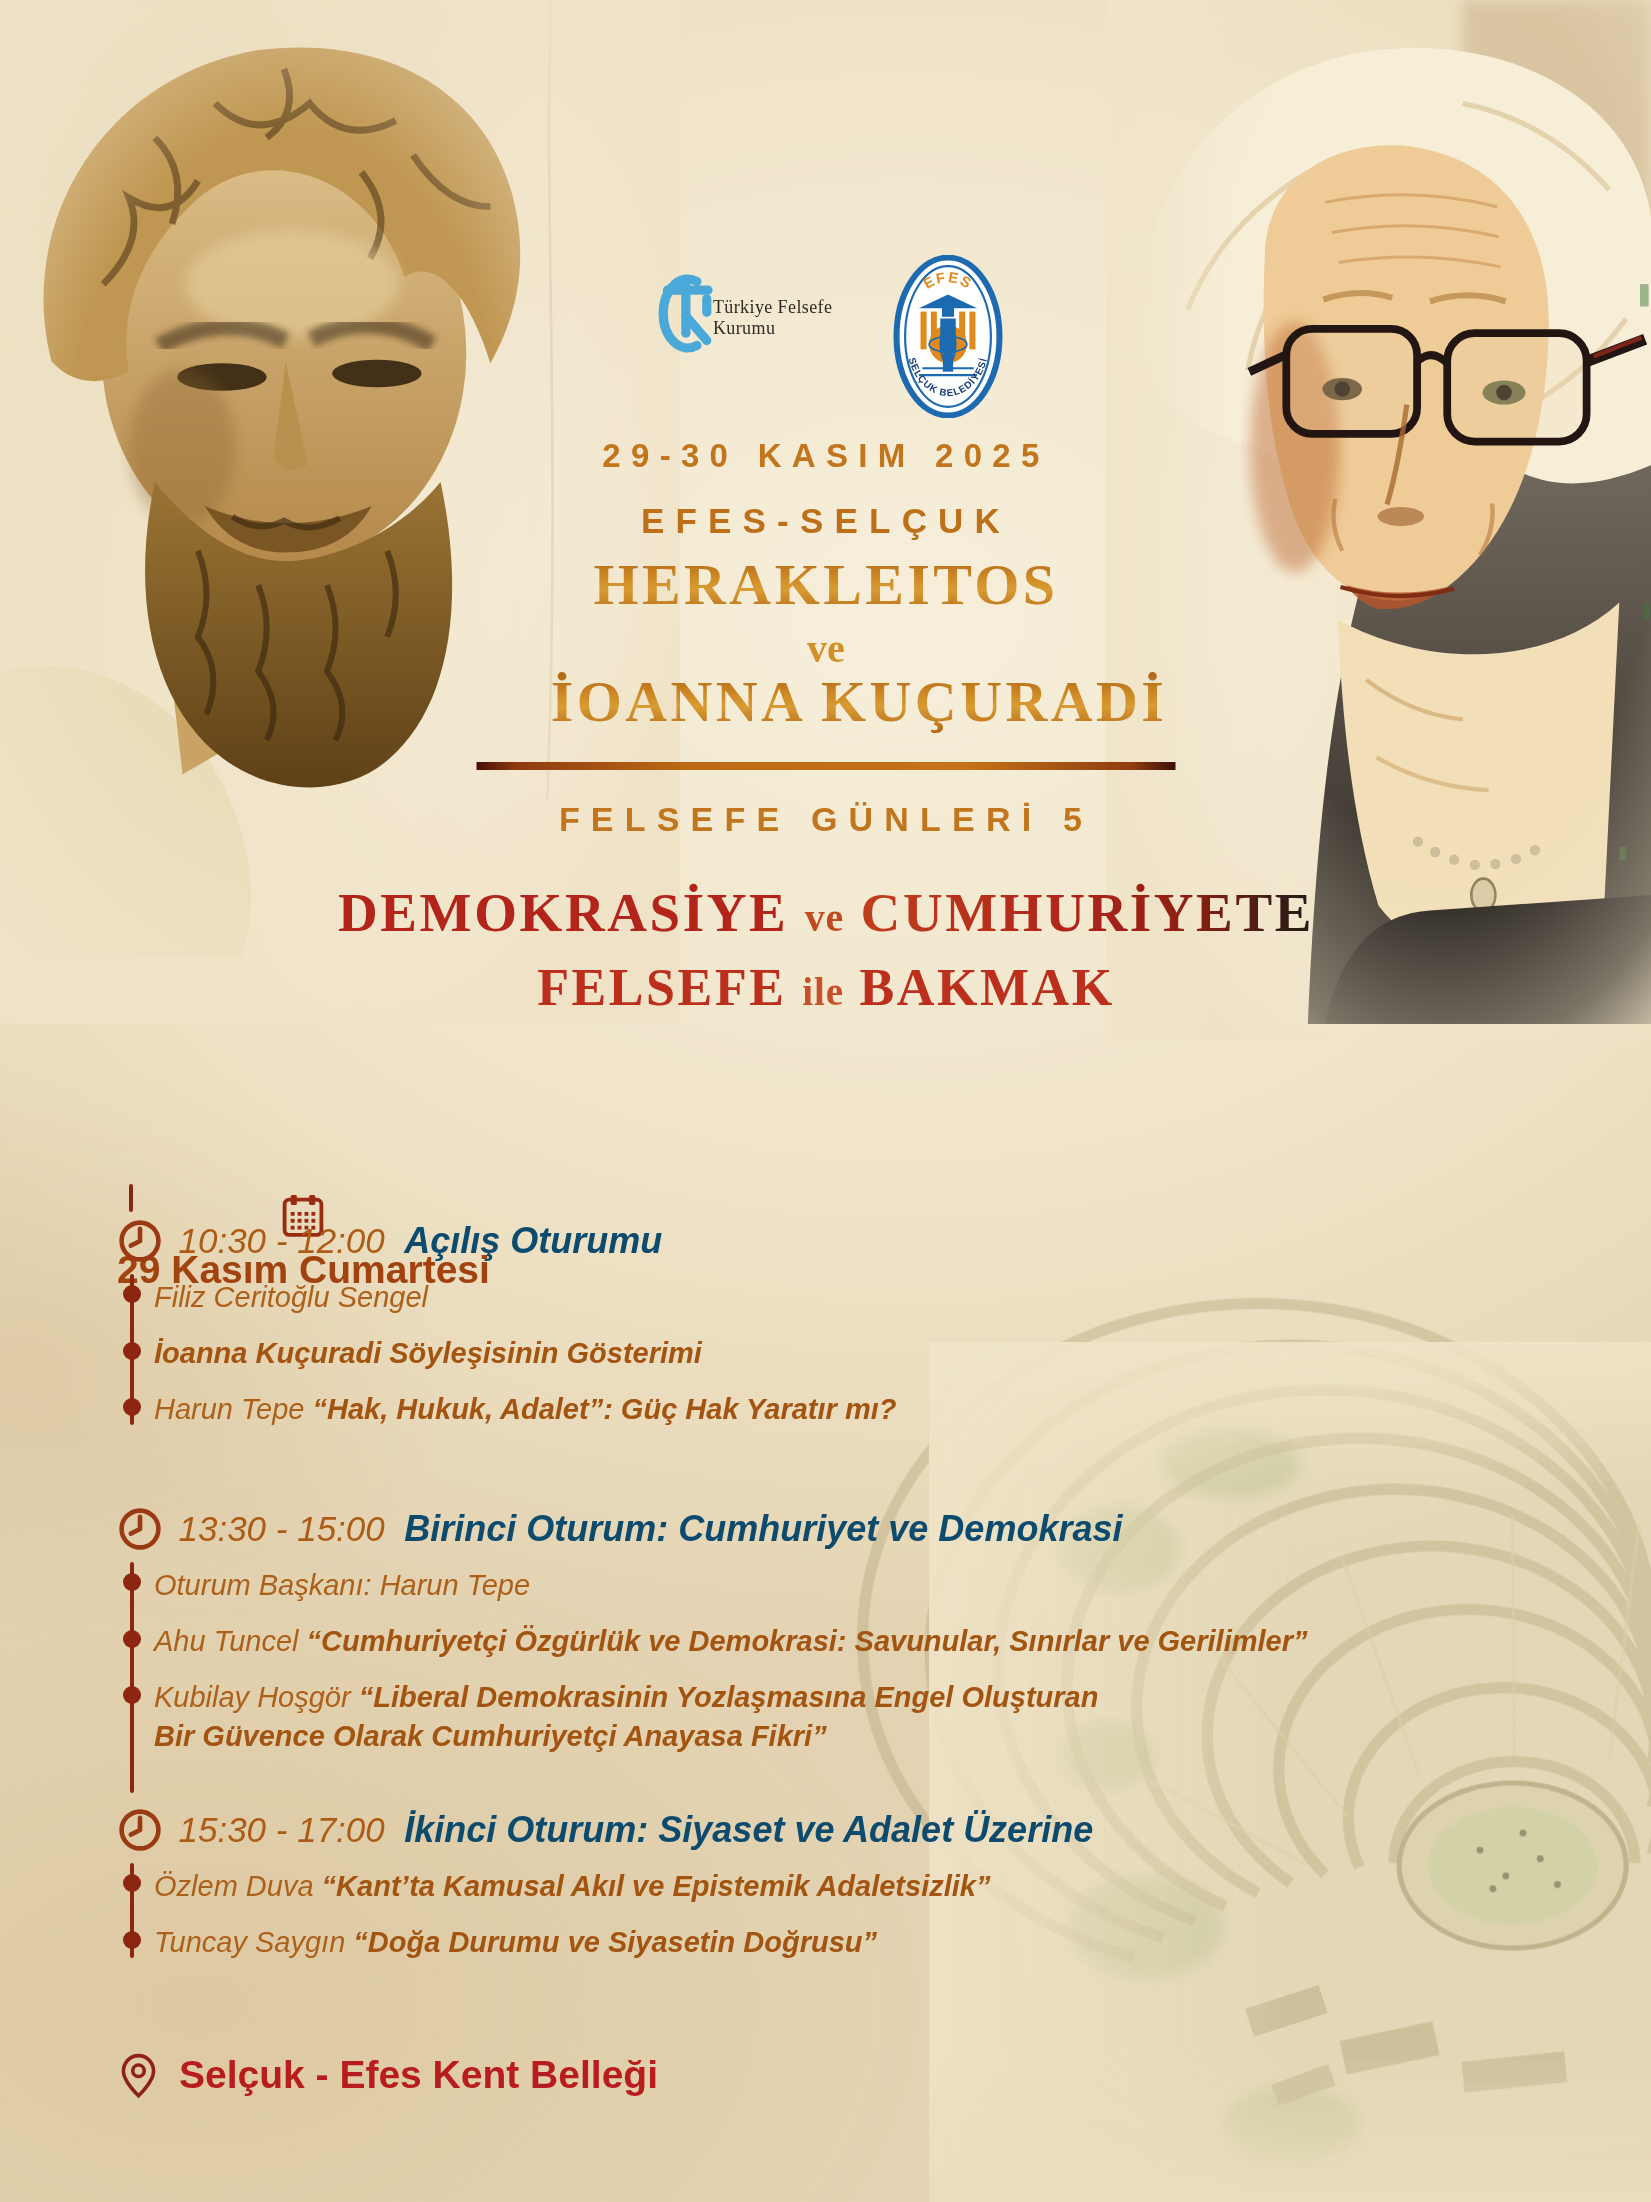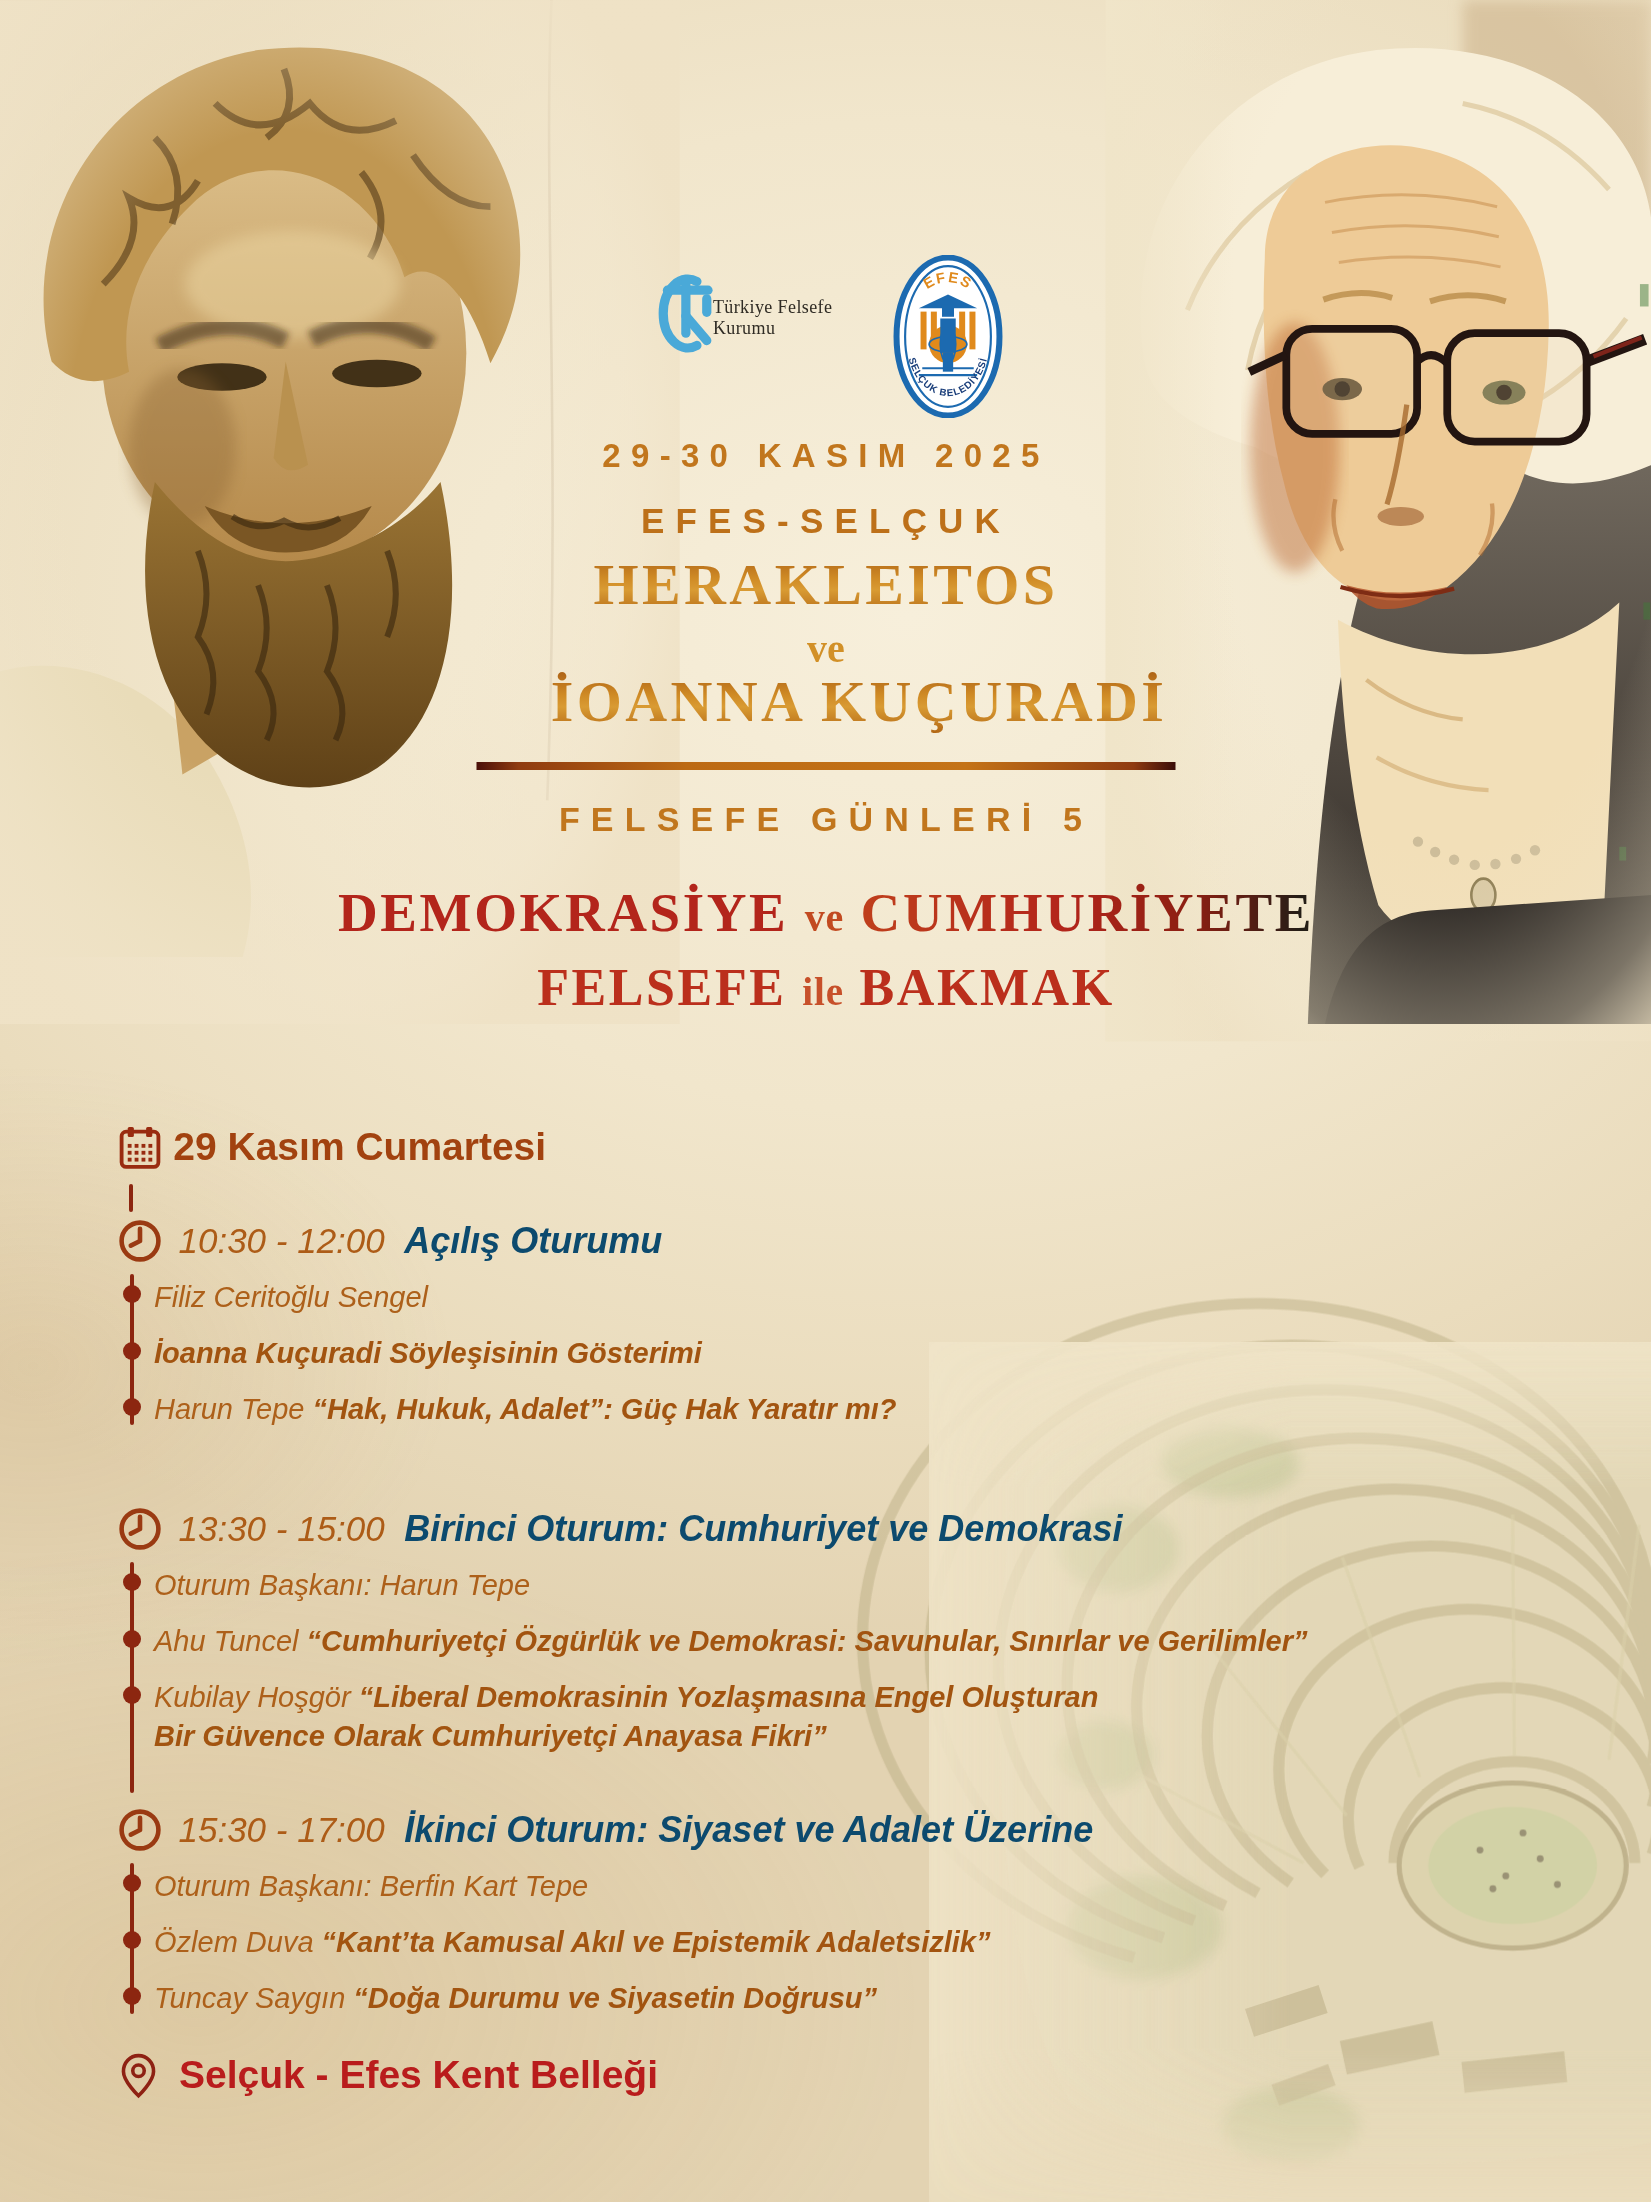--- a/index.html
+++ b/index.html
@@ -33,21 +33,21 @@
   .series{top:800px;font-size:34px;font-weight:700;letter-spacing:11.2px;color:#c1761d;}
 
   .title1{top:881px;font-size:55px;letter-spacing:2.6px;color:#b3251b;}
   .title2{top:958px;font-size:52px;letter-spacing:2.6px;color:#bb2f1c;}
   .t-ve{font-size:40px;color:#c24a20;letter-spacing:0.9px;}
   .t-ile{font-size:39px;color:#c7502a;letter-spacing:0.9px;}
   .t-grad{background:linear-gradient(90deg,#bf3f1c,#b3251b 45%,#8a1f12 74%,#241d16 97%);
     -webkit-background-clip:text;background-clip:text;color:#b3251b;-webkit-text-fill-color:transparent;}
 
   .schedule{position:absolute;left:117px;top:0;width:1342px;z-index:2;}
-  .day-row{position:absolute;top:1124px;display:flex;align-items:center;gap:10.3px;}
+  .day-row{position:absolute;top:1192px;display:flex;align-items:center;gap:10.3px;flex-direction:column;}
   .day-label{font-size:39px;font-weight:700;color:#a2420f;}
   .tick{position:absolute;top:1184px;left:12px;width:4.3px;height:27.5px;background:#8c2610;border-radius:2.6px;}
   .session{position:absolute;left:0;font-style:italic;}
   .s1{top:1218px;} .s2{top:1506px;} .s3{top:1807px;}
   .sess-head{display:flex;align-items:center;gap:15.5px;margin-bottom:13.8px;}
   .sess-time{font-size:35px;color:#ad5c17;}
   .sess-title{font-size:36px;font-weight:700;color:#0c4a6e;margin-left:4px;}
   .items{position:relative;margin-left:13px;padding-left:24px;}
   .items::before{content:"";position:absolute;left:0;top:-3.4px;bottom:3.4px;width:4.3px;background:#8c2610;border-radius:2.6px;}
   .s2 .items::before{bottom:-38px;}
@@ -403,23 +403,20 @@
     <div class="sess-head">
       <svg width="46" height="46" viewBox="0 0 60 60">
         <circle cx="30" cy="30" r="24" fill="none" stroke="#9a3a12" stroke-width="6"></circle>
         <path d="M30,30 L30,14 M30,30 L18,36" stroke="#9a3a12" stroke-width="6" stroke-linecap="round" fill="none"></path>
       </svg>
       <span class="sess-time">15:30 - 17:00</span>
       <span class="sess-title">İkinci Oturum: Siyaset ve Adalet Üzerine</span>
     </div>
     <div class="items">
       <div class="item">
-        <span>Oturum Başkanı: Berfin Kart Tepe</span><b></b>
-      </div>
-      <div class="item">
         <span>Özlem Duva </span><b>“Kant’ta Kamusal Akıl ve Epistemik Adaletsizlik”</b>
       </div>
       <div class="item">
         <span>Tuncay Saygın </span><b>“Doğa Durumu ve Siyasetin Doğrusu”</b>
       </div>
     </div>
   </div>
 
   <div class="venue-row">
     <svg width="43" height="48" viewBox="0 0 60 66">

